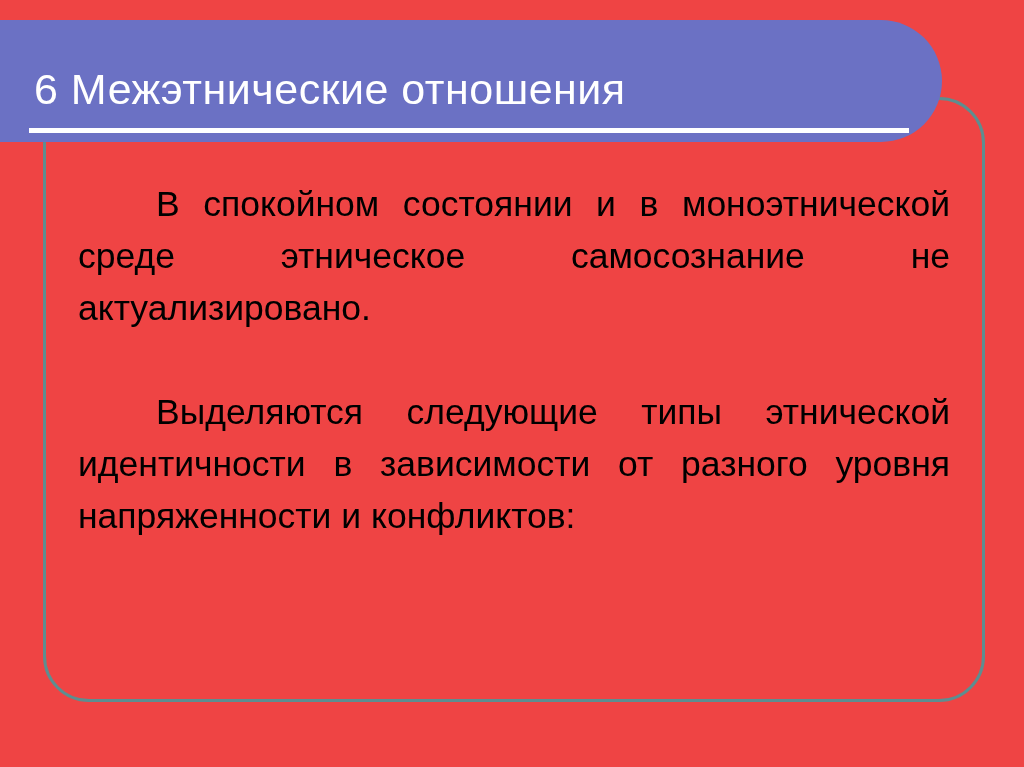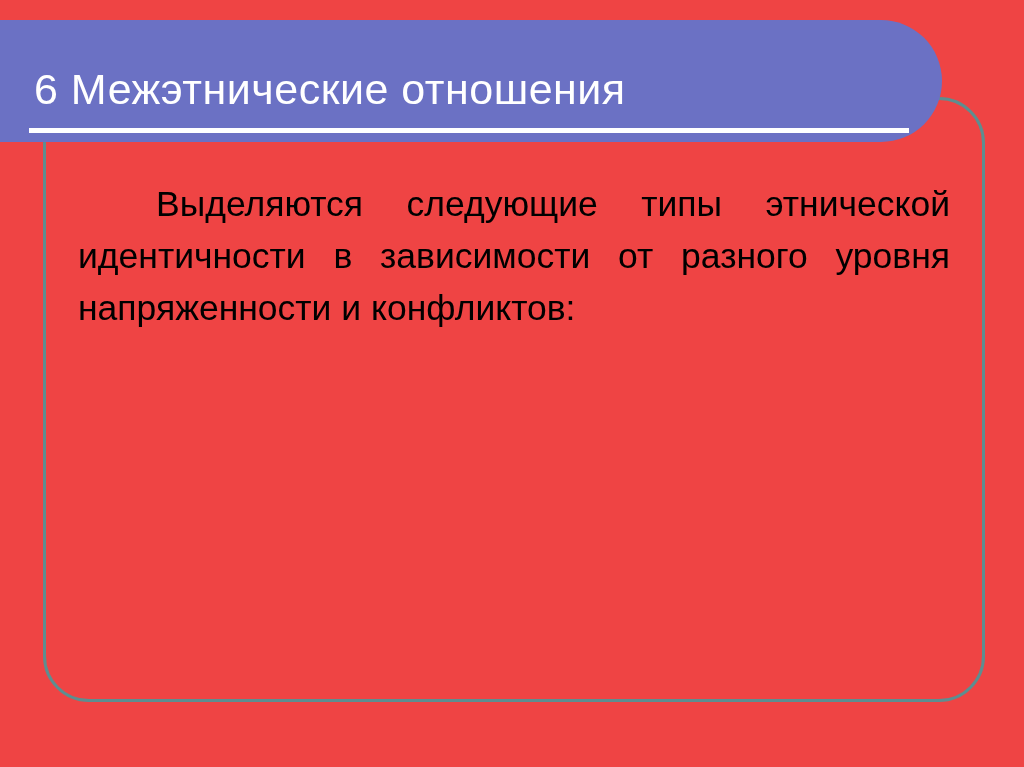--- a/index.html
+++ b/index.html
@@ -77,32 +77,33 @@
     line-height: 52px;
     text-align: justify;
     text-justify: inter-word;
   }
   .para {
     margin: 0;
     text-indent: 78px;
     text-align: justify;
   }
   .para + .para {
-    margin-top: 78px;
+    margin-top: 52px;
   }
 </style>
 </head>
 <body>
 
 <div class="slide">
 
   <div class="content-frame"></div>
 
   <div class="title-banner">
     <div class="title-text">6 Межэтнические отношения</div>
     <div class="title-rule"></div>
   </div>
 
   <div class="body-text">
+    <p class="para">В спокойном состоянии и в моноэтнической среде этническое самосознание не актуализировано.</p>
     <p class="para">Выделяются следующие типы этнической идентичности в зависимости от разного уровня напряженности и конфликтов:</p>
   </div>
 
 </div>
 
 </body></html>

